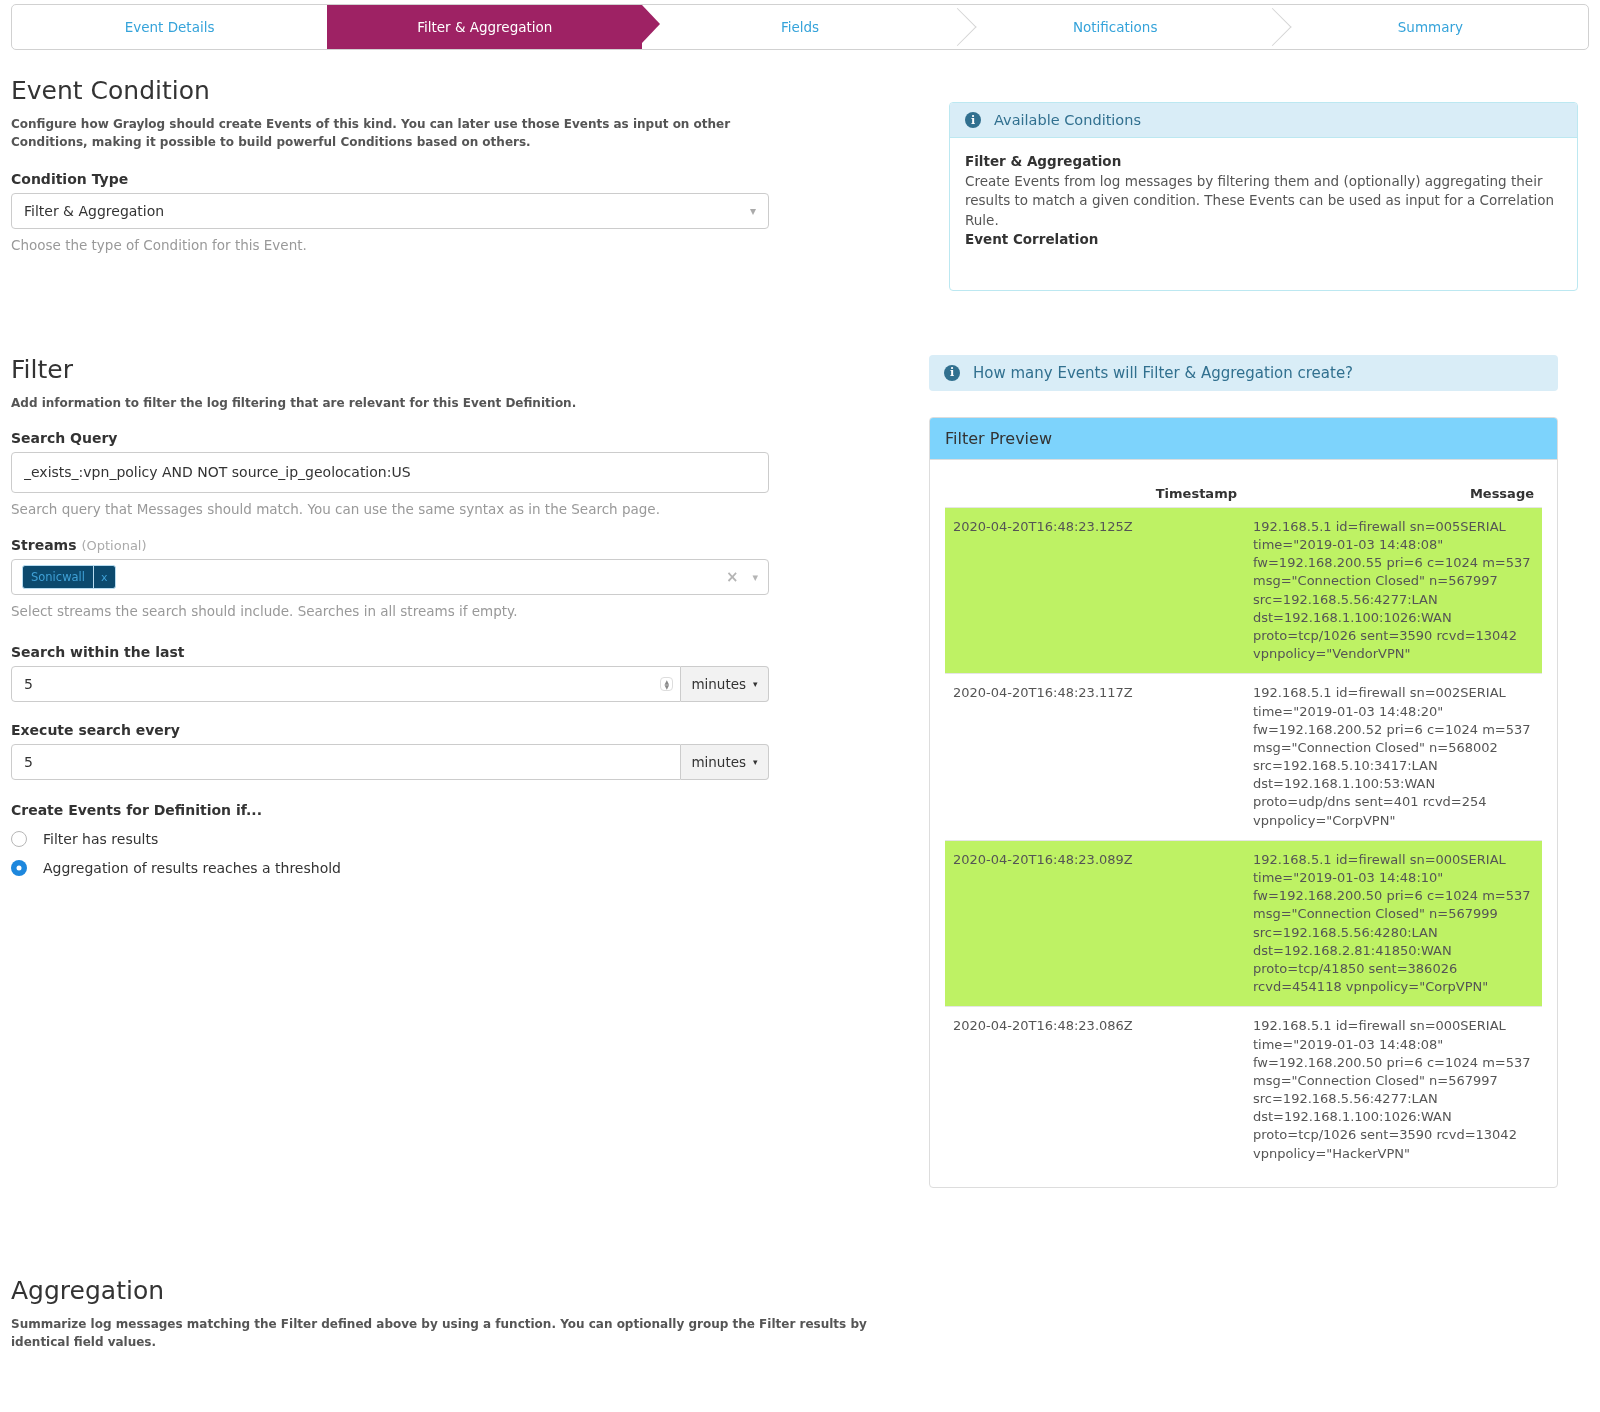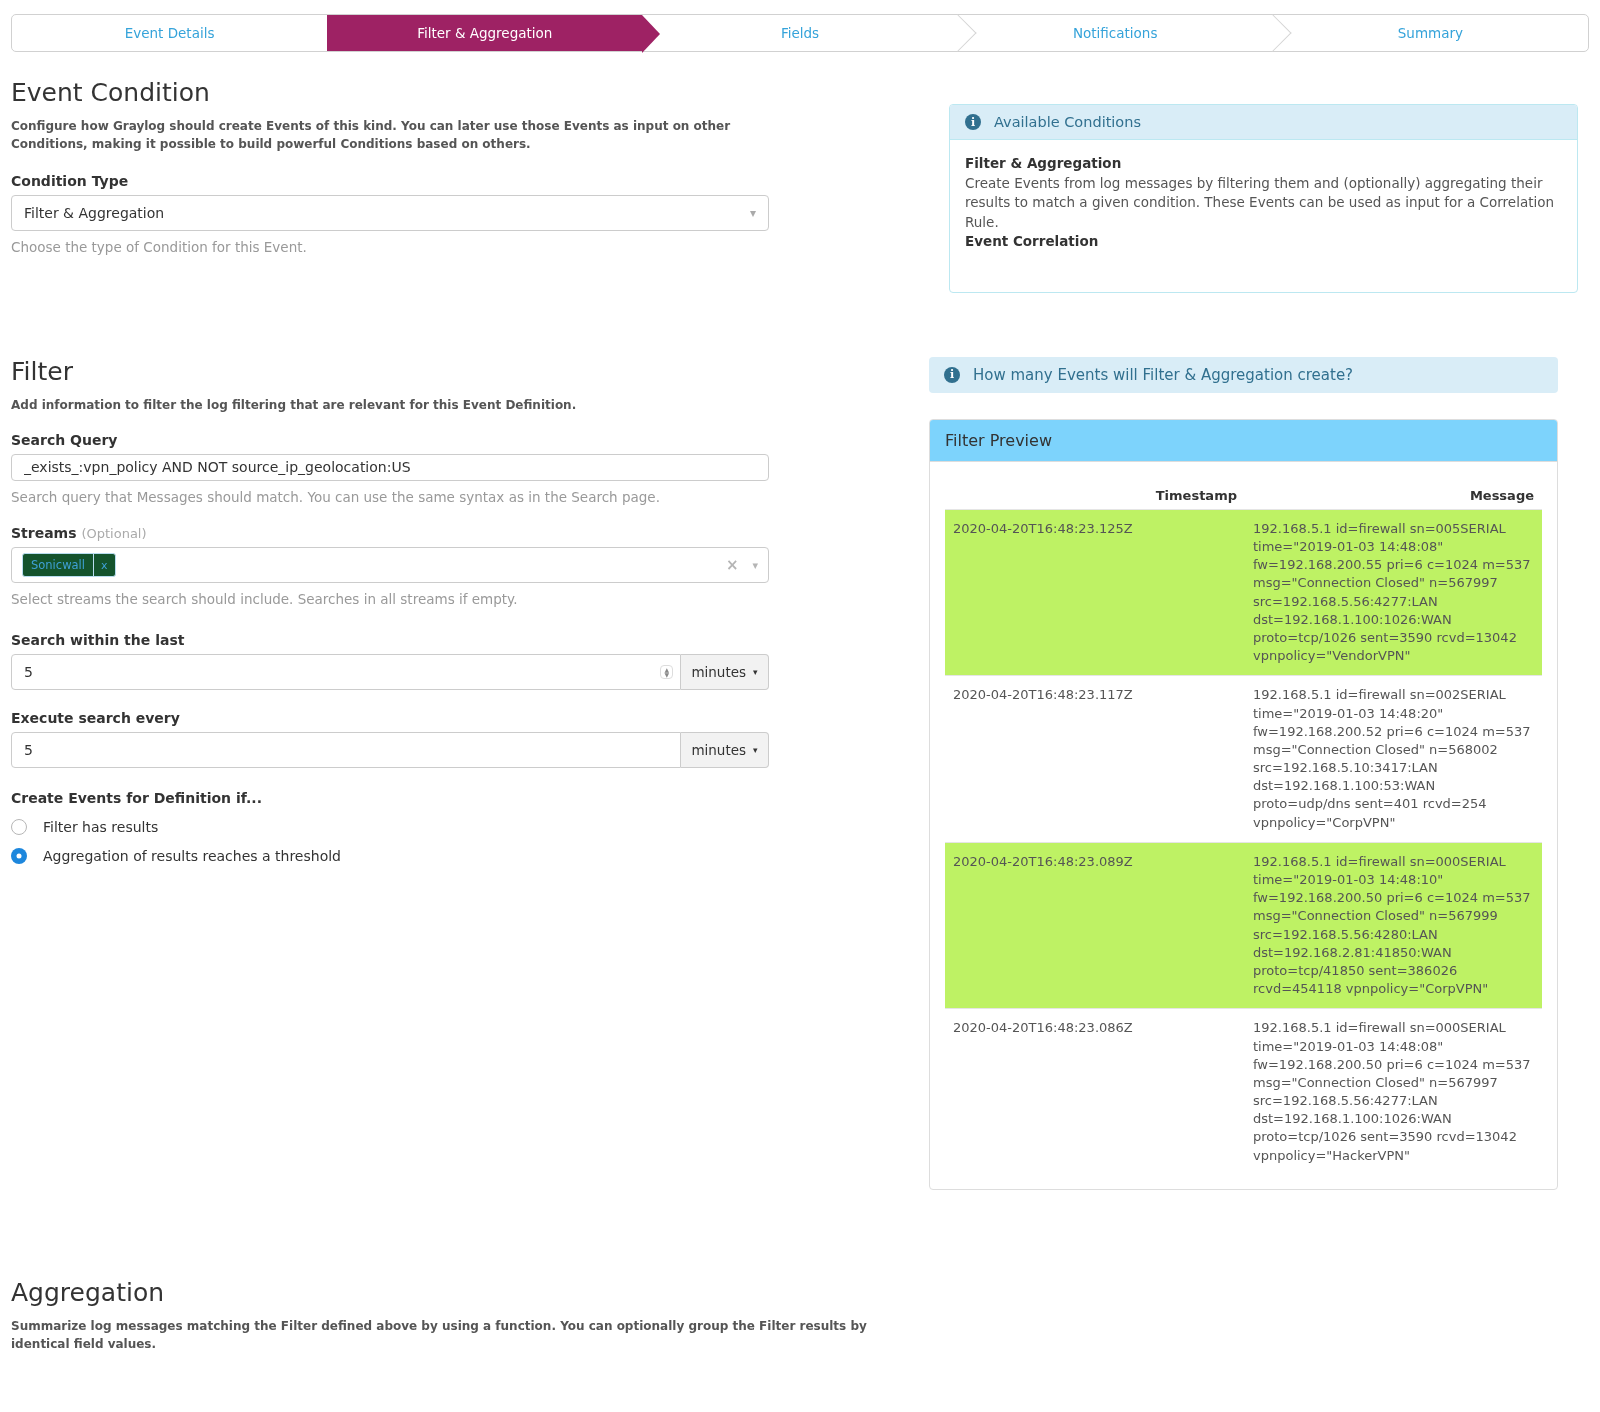--- a/index.html
+++ b/index.html
@@ -14,21 +14,21 @@
     --body-text:#555555;
   }
   *{box-sizing:border-box;}
   html,body{margin:0;padding:0;}
   body{
     width:1600px;height:1412px;overflow:hidden;background:#fff;
     font-family:"DejaVu Sans","Liberation Sans",sans-serif;
     font-size:14px;color:var(--text);
   }
   
-  .steps{display:flex;margin:14px 11px 0;height:38px;border:1px solid #d1d1d1;border-radius:5px;background:#fff;}
+  .steps{display:flex;margin:4px 11px 0;height:46px;border:1px solid #d1d1d1;border-radius:5px;background:#fff;}
   .step{flex:1;position:relative;display:flex;align-items:center;justify-content:center;
     color:var(--link);font-size:13.5px;cursor:pointer;}
   .step.has-sep::after{content:"";position:absolute;right:0;top:50%;width:26px;height:26px;
     border-top:1px solid #d5d5d5;border-right:1px solid #d5d5d5;
     transform:translateY(-50%) translateX(13px) rotate(45deg);}
   .step.active{background:var(--accent);color:#fff;z-index:2;}
   .step.active::before{content:"";position:absolute;right:-18px;top:0;z-index:3;
     border-left:18px solid var(--accent);border-top:19px solid transparent;border-bottom:19px solid transparent;}
   
   .row{display:flex;margin:0 11px;}
@@ -39,37 +39,37 @@
   h2.section-title{font-size:25px;font-weight:400;margin:0 0 10px;color:var(--text);}
   p.desc{margin:0 0 14px;color:var(--body-text);line-height:1.5;font-size:12px;font-weight:bold;}
   .field-label{font-weight:bold;font-size:14px;margin:18px 0 6px;color:var(--text);}
   .field-label:first-child{margin-top:0;}
   .optional{font-weight:normal;color:#aaa;font-size:13px;}
   .help-text{color:var(--help);font-size:13.5px;margin-top:7px;line-height:1.45;}
   
   .select-box{height:36px;border:1px solid var(--border);border-radius:4px;background:#fff;
     display:flex;align-items:center;justify-content:space-between;padding:0 12px;cursor:pointer;}
   .select-box .caret{color:#aaa;font-size:12px;}
-  .text-input{width:100%;height:27px;border:1px solid var(--border);border-radius:4px;
+  .text-input{width:100%;height:41px;border:1px solid var(--border);border-radius:4px;
     padding:0 12px;font-size:14px;color:var(--text);font-family:inherit;outline:none;}
   .input-group{display:flex;width:100%;}
   .num-wrap{position:relative;flex:1;}
   .num-wrap .text-input{height:36px;border-radius:4px 0 0 4px;border-right:1px solid var(--border);}
   .spinner{position:absolute;right:8px;top:50%;transform:translateY(-50%);
     display:flex;flex-direction:column;align-items:center;border:1px solid #ddd;border-radius:4px;
     padding:1px 3px;color:#888;font-size:6px;line-height:5px;background:#fff;cursor:pointer;}
   .unit-btn{height:36px;min-width:88px;border:1px solid var(--border);border-left:none;
     border-radius:0 4px 4px 0;background:#f2f2f2;display:flex;align-items:center;justify-content:center;
     gap:7px;font-size:13.5px;color:var(--text);cursor:pointer;}
   .unit-btn .caret{font-size:9px;color:#333;}
   
   .multiselect{min-height:36px;border:1px solid var(--border);border-radius:4px;background:#fff;
     display:flex;align-items:center;padding:0 10px;cursor:text;}
   .chip{display:inline-flex;align-items:stretch;border:1px solid #b8dcf0;border-radius:3px;
-    background:#14532d;color:#3fa0d6;font-size:11.5px;overflow:hidden;}
+    background:#0c4a6e;color:#3fa0d6;font-size:11.5px;overflow:hidden;}
   .chip .chip-label{padding:4px 8px;}
   .chip .chip-x{padding:4px 7px;border-left:1px solid #b8dcf0;cursor:pointer;font-size:11px;display:flex;align-items:center;}
   .ms-right{margin-left:auto;display:flex;align-items:center;gap:14px;}
   .clear-x{color:#b5b5b5;font-size:15px;font-weight:bold;cursor:pointer;}
   .ms-right .caret{color:#b5b5b5;font-size:11px;cursor:pointer;}
   
   .radio-row{display:flex;align-items:center;gap:16px;margin:13px 0;cursor:pointer;color:var(--text);}
   .radio{width:16px;height:16px;border-radius:50%;border:1px solid #b7b7b7;background:#fff;flex:none;}
   .radio.checked{border:none;background:#1d87dd;position:relative;}
   .radio.checked::after{content:"";position:absolute;left:50%;top:50%;width:5px;height:5px;

